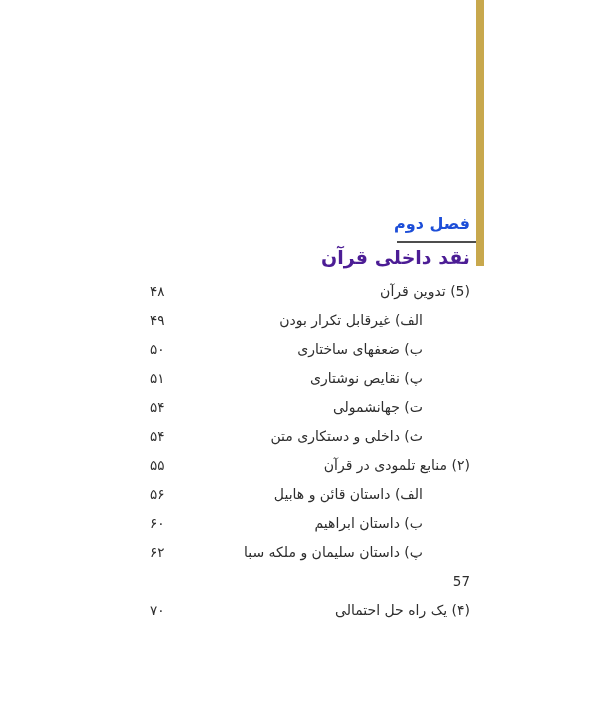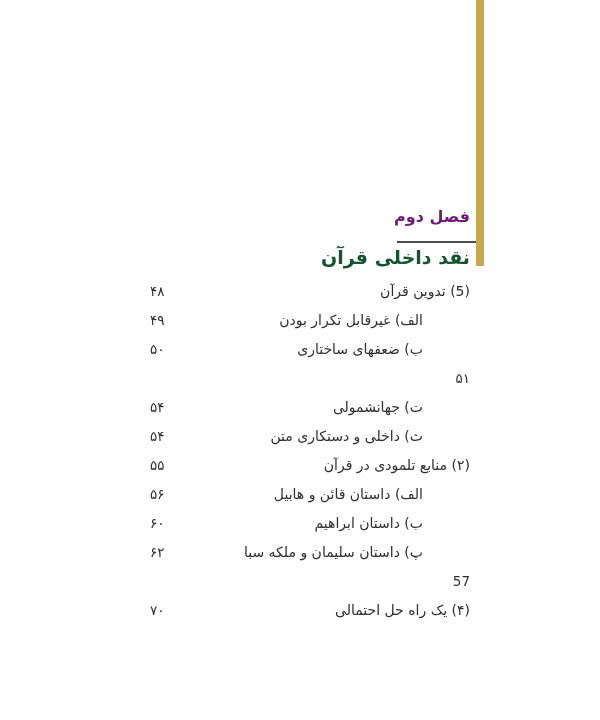--- a/index.html
+++ b/index.html
@@ -11,38 +11,38 @@
     overflow:hidden;
     direction:rtl;
   }
   .accent-bar {
     position:absolute;
     top:0; left:476px;
     width:8px; height:266px;
   }
   .chapter-label {
     position:absolute;
-    top:207px; right:130px;
+    top:214px; right:130px;
     font-size:16px;
     font-weight:bold;
-    color:#701a75;
+    color:#1d4ed8;
     letter-spacing:0;
   }
   .heading-divider {
     position:absolute;
     top:241px; left:397px;
     width:79px; height:2px;
     background:#4d4d4d;
   }
   .section-title {
     position:absolute;
     top:246px; right:130px;
     font-size:19px;
     font-weight:bold;
-    color:#14532d;
+    color:#4c1d95;
   }
   .toc {
     position:absolute;
     top:276px; right:130px; left:135px;
   }
   .toc-row {
     display:flex;
     justify-content:space-between;
     align-items:center;
     height:29px;
@@ -74,20 +74,21 @@
     <span class="toc-title">الف) غیرقابل تکرار بودن</span>
     <span class="toc-page">۴۹</span>
   </div>
 
   <div class="toc-row sub">
     <span class="toc-title">ب) ضعفهای ساختاری</span>
     <span class="toc-page">۵۰</span>
   </div>
 
   <div class="toc-row sub">
+    <span class="toc-title">پ) نقایص نوشتاری</span>
     <span class="toc-page">۵۱</span>
   </div>
 
   <div class="toc-row sub">
     <span class="toc-title">ت) جهانشمولی</span>
     <span class="toc-page">۵۴</span>
   </div>
 
   <div class="toc-row sub">
     <span class="toc-title">ث) داخلی و دستکاری متن</span>

